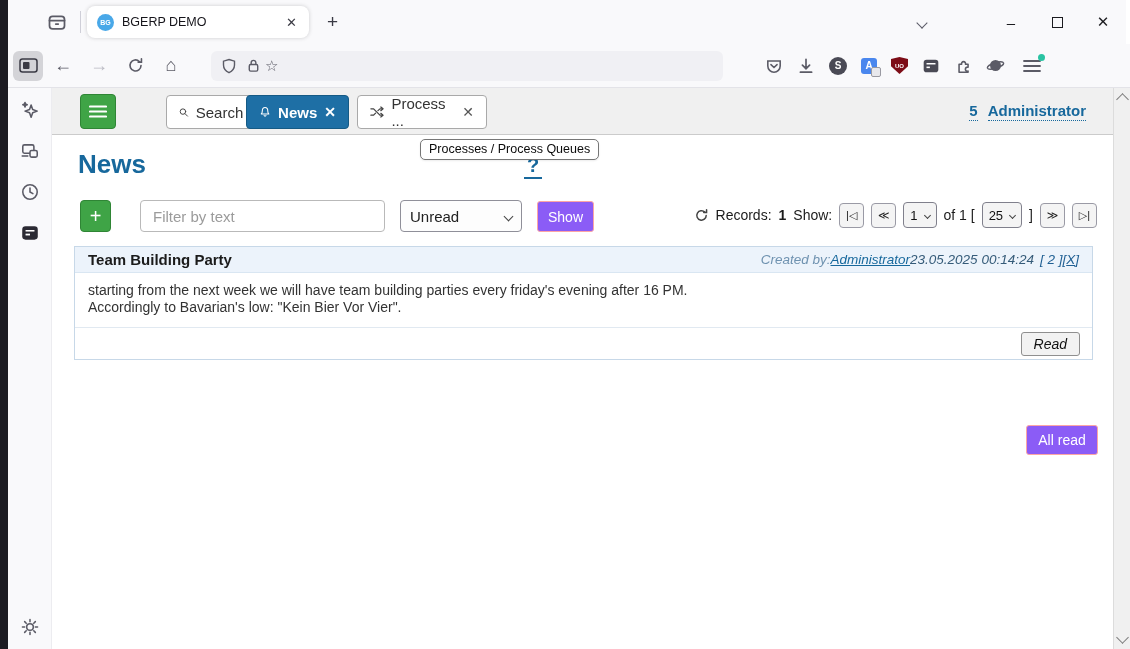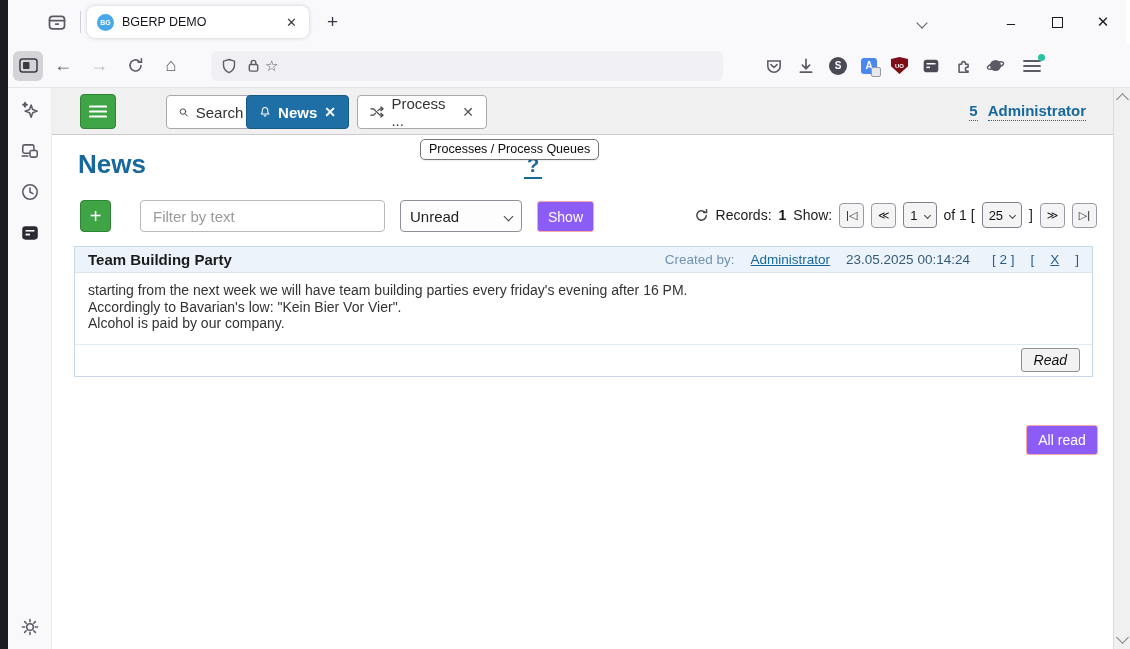--- a/index.html
+++ b/index.html
@@ -83,21 +83,21 @@
   #pager { position:absolute; right:16px; top:114px; display:flex; align-items:center; gap:7px; font-size:14px; color:#1b1b1b; }
   #pager .pg-btn { min-width:25px; height:25px; background:#f4f4f4; border:1px solid #9a9aa5; border-radius:4px; display:flex; align-items:center; justify-content:center; font-size:11px; color:#222; padding:0 4px; }
   #pager .mini-select { height:26px; background:#f4f4f4; border:1px solid #80808c; border-radius:4px; display:flex; align-items:center; font-size:13px; color:#111; padding:0 6px; gap:7px; }
   #pager .mini-select .chev { width:5px; height:5px; border-color:#444; }
   #pager b { font-weight:bold; }
 
   
   #news-card { position:absolute; left:22px; top:158px; width:1019px; background:#fff; border:1px solid #c7d8e8; }
   #card-header { height:26px; background:#ecf3fb; border-bottom:1px solid #d9e6f2; display:flex; align-items:center; padding:0 13px; }
   #card-title { font-size:15px; font-weight:bold; color:#1b1b1b; }
-  #card-meta { margin-left:auto; display:flex; align-items:center; gap:16px; font-size:13.5px; }
+  #card-meta { margin-left:auto; display:flex; align-items:center; gap:0; font-size:13.5px;font-style:italic; }
   .meta-label { color:#6f92b0; }
   .meta-author { color:#17689c; text-decoration:underline; }
   .meta-date { color:#355b79; }
   .meta-count { color:#1f5f93; margin-left:6px; }
   .meta-x-wrap { color:#1f5f93; }
   .meta-x { color:#1f5f93; text-decoration:underline; }
   #card-body { padding:9px 13px 12px; font-size:14px; color:#333; line-height:16.5px; border-bottom:1px solid #e1e9f1; }
   #card-footer { height:31px; display:flex; align-items:center; justify-content:flex-end; padding:0 12px; }
   #read-btn { background:#f2f2f2; border:1px solid #8f8f8f; border-radius:3px; font-size:14px; color:#111; padding:3px 12px;font-style:italic; }
   #allread-btn { position:absolute; left:974px; top:337px; width:72px; height:30px; }
@@ -313,21 +313,20 @@
         <span class="meta-date">23.05.2025 00:14:24</span>
         <span class="meta-count">[ 2 ]</span>
         <span class="meta-x-wrap">[</span>
         <span class="meta-x">X</span>
         <span class="meta-x-wrap">]</span>
       </span>
     </div>
     <div id="card-body">
       <div>starting from the next week we will have team building parties every friday's evening after 16 PM.</div>
       <div>Accordingly to Bavarian's low: "Kein Bier Vor Vier".</div>
-      <div>Alcohol is paid by our company.</div>
     </div>
     <div id="card-footer">
       <button id="read-btn">Read</button>
     </div>
   </div>
 
   <div class="gray-btn" id="allread-btn">All read</div>
 
 </div>
 

